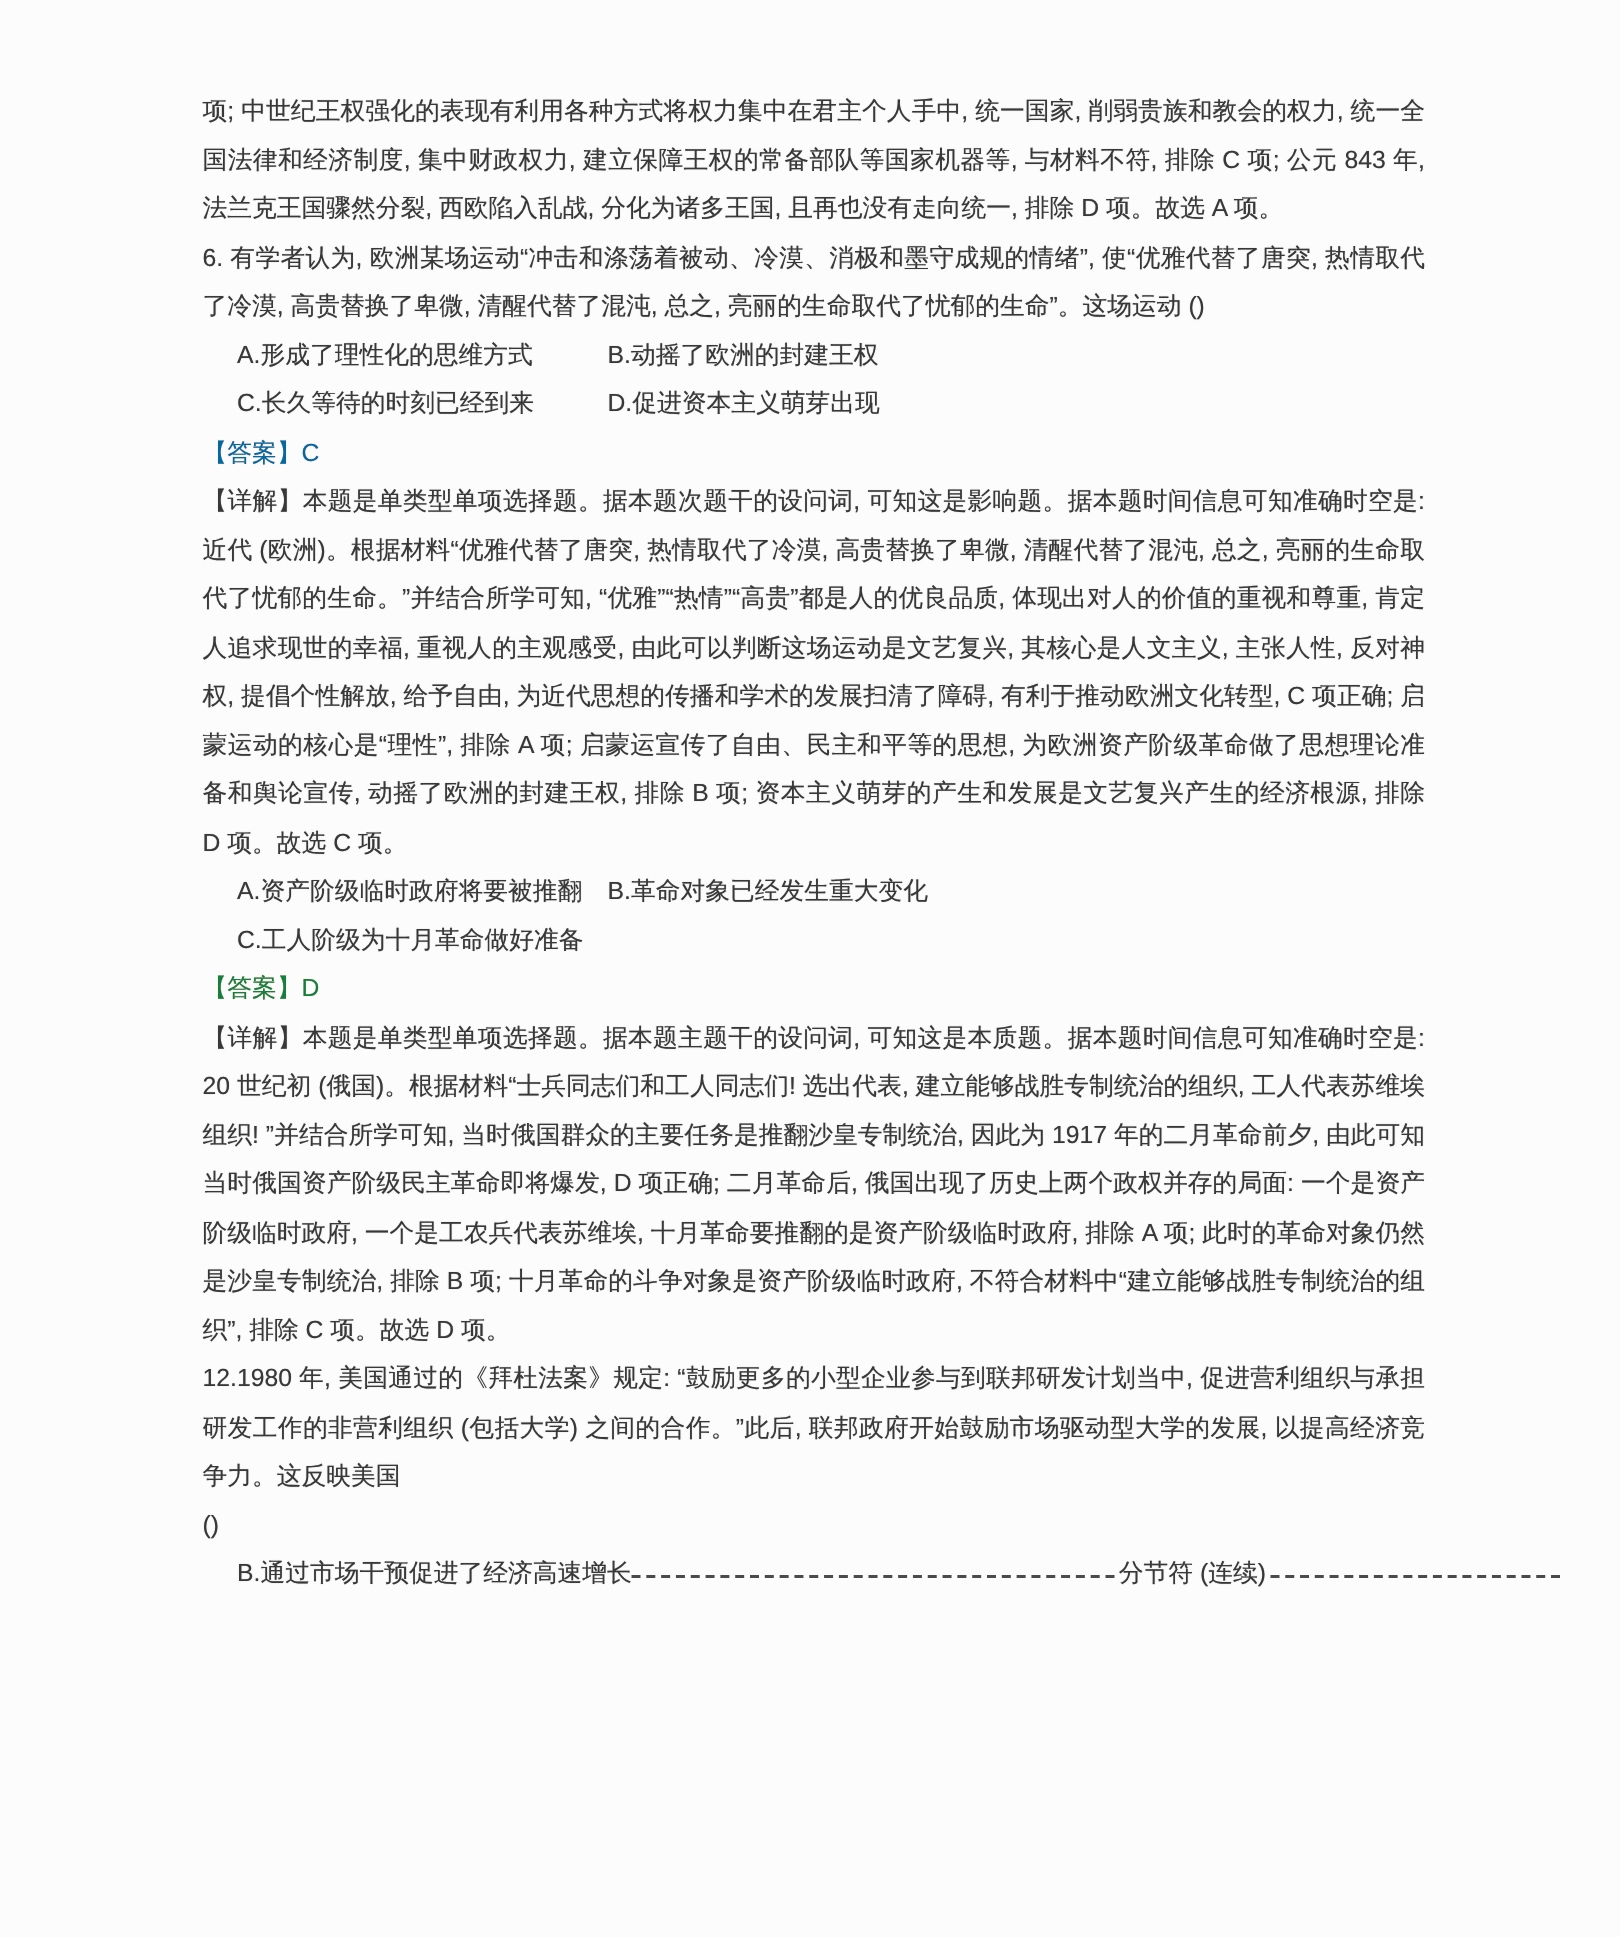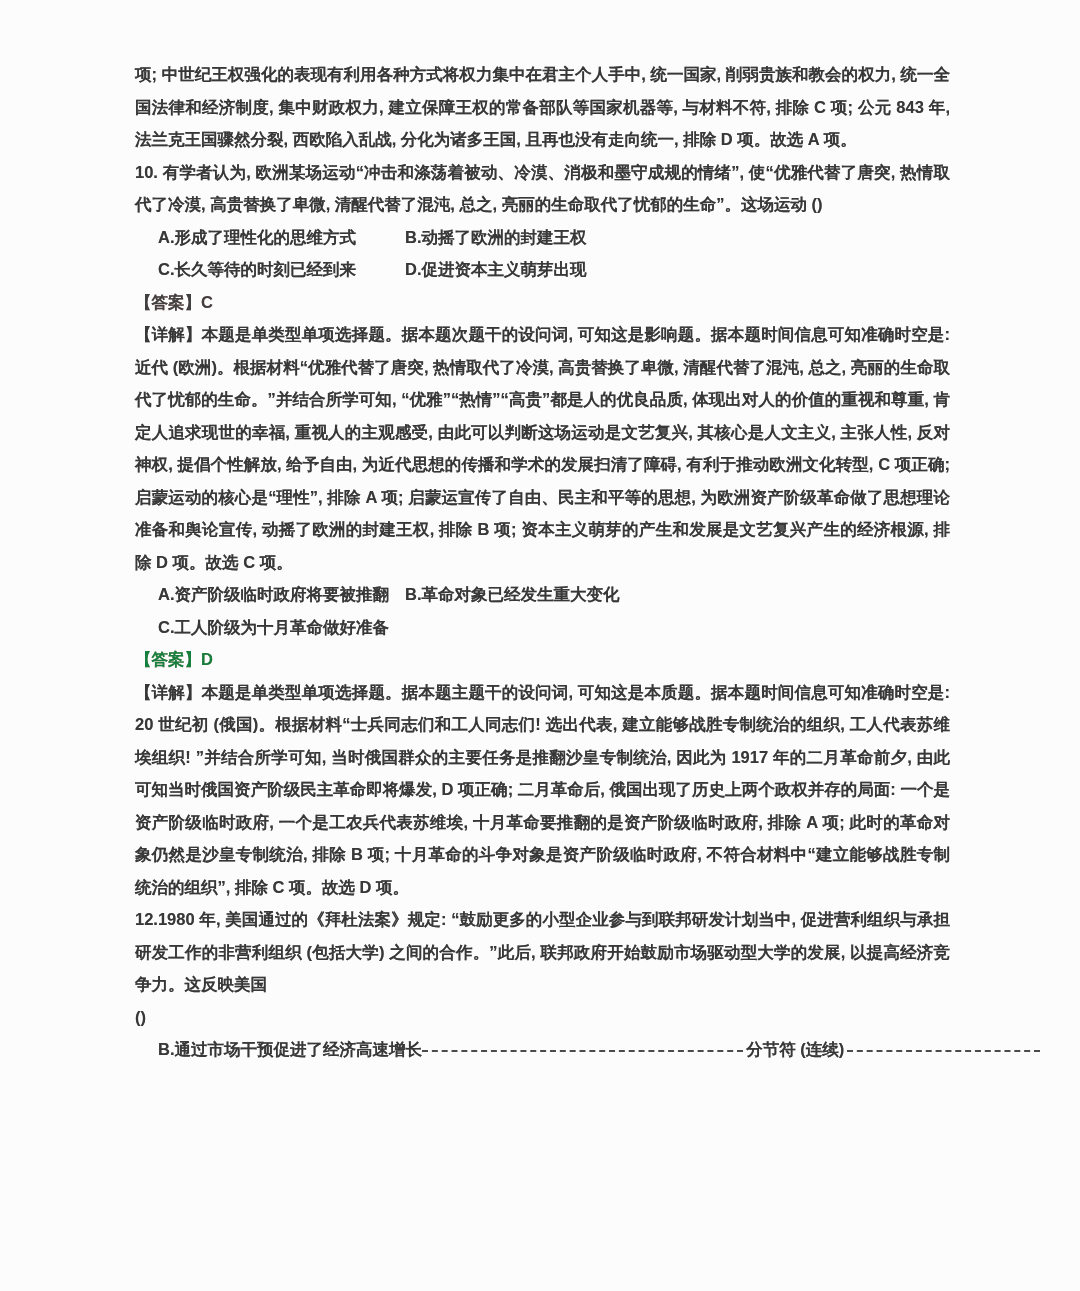--- a/index.html
+++ b/index.html
@@ -6,21 +6,20 @@
   body {
     width: 1080px; height: 1291px;
     background: #fbfbfb;
     font-family: "Liberation Sans", "DejaVu Sans", sans-serif;
     overflow: hidden;
   }
   .page {
     position: absolute; left: 0; top: 0;
     width: 1080px; height: 1291px;
     background: #fcfcfc;
-    font-weight: bold;
   }
   .content {
     position: absolute; left: 135px; top: 58px;
     width: 815px;
     color: #383838;
     font-size: 16.5px;
     line-height: 32.5px;
     text-shadow: 0 0 0.6px rgba(70,70,70,0.55);
   }
   p.para {
@@ -47,30 +46,30 @@
   }
   .dash.tail { flex: 0.6 1 auto; }
   .break-label { white-space: nowrap; padding: 0 3px; }
 </style>
 </head>
 <body>
 
 <div class="page">
   <div class="content" id="content">
       <p class="para">项; 中世纪王权强化的表现有利用各种方式将权力集中在君主个人手中, 统一国家, 削弱贵族和教会的权力, 统一全国法律和经济制度, 集中财政权力, 建立保障王权的常备部队等国家机器等, 与材料不符, 排除 C 项; 公元 843 年, 法兰克王国骤然分裂, 西欧陷入乱战, 分化为诸多王国, 且再也没有走向统一, 排除 D 项。故选 A 项。</p>
-      <p class="para">10. 有学者认为, 欧洲某场运动“冲击和涤荡着被动、冷漠、消极和墨守成规的情绪”, 使“优雅代替了唐突, 热情取代了冷漠, 高贵替换了卑微, 清醒代替了混沌, 总之, 亮丽的生命取代了忧郁的生命”。这场运动 ()</p>
+      <p class="para">6. 有学者认为, 欧洲某场运动“冲击和涤荡着被动、冷漠、消极和墨守成规的情绪”, 使“优雅代替了唐突, 热情取代了冷漠, 高贵替换了卑微, 清醒代替了混沌, 总之, 亮丽的生命取代了忧郁的生命”。这场运动 ()</p>
       <div class="options-row">
         <span class="opt1">A.形成了理性化的思维方式</span>
         <span class="opt2">B.动摇了欧洲的封建王权</span>
       </div>
       <div class="options-row">
         <span class="opt1">C.长久等待的时刻已经到来</span>
         <span class="opt2">D.促进资本主义萌芽出现</span>
       </div>
-      <p class="para answer" style="color: #404040;"><span>【答案】</span><span>C</span></p>
+      <p class="para answer" style="color: #0369a1;"><span>【答案】</span><span>C</span></p>
       <p class="para">【详解】本题是单类型单项选择题。据本题次题干的设问词, 可知这是影响题。据本题时间信息可知准确时空是: 近代 (欧洲)。根据材料“优雅代替了唐突, 热情取代了冷漠, 高贵替换了卑微, 清醒代替了混沌, 总之, 亮丽的生命取代了忧郁的生命。”并结合所学可知, “优雅”“热情”“高贵”都是人的优良品质, 体现出对人的价值的重视和尊重, 肯定人追求现世的幸福, 重视人的主观感受, 由此可以判断这场运动是文艺复兴, 其核心是人文主义, 主张人性, 反对神权, 提倡个性解放, 给予自由, 为近代思想的传播和学术的发展扫清了障碍, 有利于推动欧洲文化转型, C 项正确; 启蒙运动的核心是“理性”, 排除 A 项; 启蒙运宣传了自由、民主和平等的思想, 为欧洲资产阶级革命做了思想理论准备和舆论宣传, 动摇了欧洲的封建王权, 排除 B 项; 资本主义萌芽的产生和发展是文艺复兴产生的经济根源, 排除 D 项。故选 C 项。</p>
       <div class="options-row">
         <span class="opt1">A.资产阶级临时政府将要被推翻</span>
         <span class="opt2">B.革命对象已经发生重大变化</span>
       </div>
       <div class="options-row">
         <span class="opt1">C.工人阶级为十月革命做好准备</span>
       </div>
       <p class="para answer" style="color: #15803d;"><span>【答案】</span><span>D</span></p>
       <p class="para">【详解】本题是单类型单项选择题。据本题主题干的设问词, 可知这是本质题。据本题时间信息可知准确时空是: 20 世纪初 (俄国)。根据材料“士兵同志们和工人同志们! 选出代表, 建立能够战胜专制统治的组织, 工人代表苏维埃组织! ”并结合所学可知, 当时俄国群众的主要任务是推翻沙皇专制统治, 因此为 1917 年的二月革命前夕, 由此可知当时俄国资产阶级民主革命即将爆发, D 项正确; 二月革命后, 俄国出现了历史上两个政权并存的局面: 一个是资产阶级临时政府, 一个是工农兵代表苏维埃, 十月革命要推翻的是资产阶级临时政府, 排除 A 项; 此时的革命对象仍然是沙皇专制统治, 排除 B 项; 十月革命的斗争对象是资产阶级临时政府, 不符合材料中“建立能够战胜专制统治的组织”, 排除 C 项。故选 D 项。</p>

